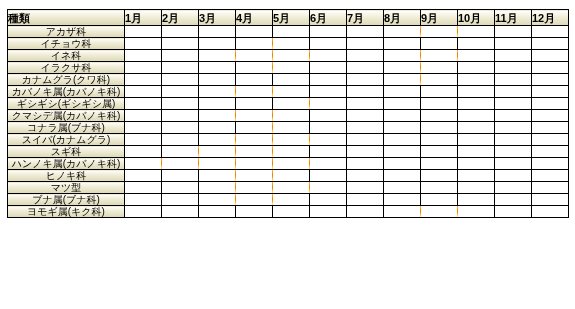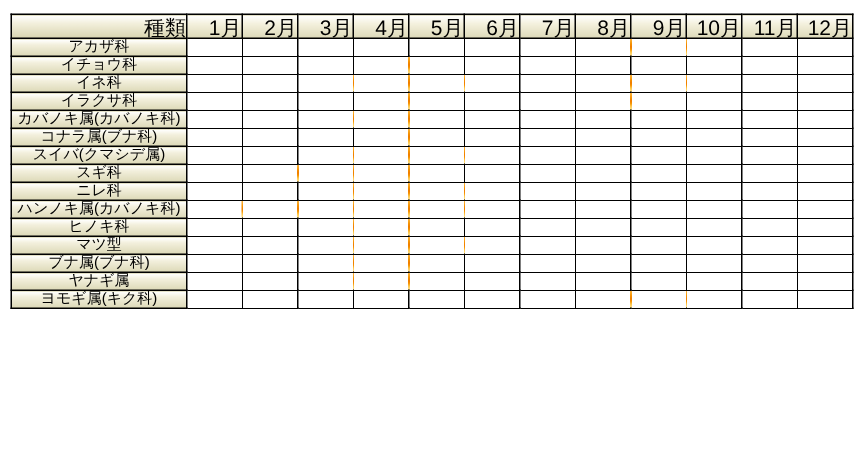--- a/index.html
+++ b/index.html
@@ -26,24 +26,24 @@
   #pollen-calendar td, #pollen-calendar th {
     padding: 0;
     margin: 0;
     border: 1px solid #000000;
     box-sizing: border-box;
   }
 
   
   .hdr {
     height: 16px;
-    font-size: 14px;
-    font-weight: normal;
+    font-size: 11px;
+    font-weight: bold;
     color: #000000;
-    text-align: right;
+    text-align: left;
     vertical-align: middle;
     background: linear-gradient(to bottom, #ffffff 0%, #f4f1de 35%, #ddd9b8 100%);
     letter-spacing: 0px;
     line-height: 14px;
   }
   .hdr-species {
     background: linear-gradient(to bottom, #ffffff 0%, #f2efdb 35%, #d9d5b0 100%);
   }
 
   
@@ -191,59 +191,116 @@
         <td class="mcell"></td>
         <td class="mcell"></td>
         <td class="mcell"></td>
         <td class="mcell"></td>
         <td class="mcell"></td>
         <td class="mcell"></td>
         <td class="mcell"></td>
         <td class="mcell last"></td>
       </tr>
       <tr>
+        <td class="lbl">カナムグラ(クワ科)</td>
+        <td class="mcell first">
+          <div class="bars-layer" style="width: 1200%;">
+            <div class="bar" style="left: 63.3333%; width: 11.6667%;"></div>
+          </div>
+        </td>
+        <td class="mcell"></td>
+        <td class="mcell"></td>
+        <td class="mcell"></td>
+        <td class="mcell"></td>
+        <td class="mcell"></td>
+        <td class="mcell"></td>
+        <td class="mcell"></td>
+        <td class="mcell"></td>
+        <td class="mcell"></td>
+        <td class="mcell"></td>
+        <td class="mcell last"></td>
+      </tr>
+      <tr>
         <td class="lbl">カバノキ属(カバノキ科)</td>
         <td class="mcell first">
           <div class="bars-layer" style="width: 1200%;">
             <div class="bar" style="left: 25%; width: 14.1667%;"></div>
           </div>
         </td>
         <td class="mcell"></td>
         <td class="mcell"></td>
         <td class="mcell"></td>
         <td class="mcell"></td>
         <td class="mcell"></td>
         <td class="mcell"></td>
         <td class="mcell"></td>
         <td class="mcell"></td>
         <td class="mcell"></td>
         <td class="mcell"></td>
         <td class="mcell last"></td>
       </tr>
       <tr>
+        <td class="lbl">ギシギシ(ギシギシ属)</td>
+        <td class="mcell first">
+          <div class="bars-layer" style="width: 1200%;">
+            <div class="bar" style="left: 34.1667%; width: 11.6667%;"></div>
+          </div>
+        </td>
+        <td class="mcell"></td>
+        <td class="mcell"></td>
+        <td class="mcell"></td>
+        <td class="mcell"></td>
+        <td class="mcell"></td>
+        <td class="mcell"></td>
+        <td class="mcell"></td>
+        <td class="mcell"></td>
+        <td class="mcell"></td>
+        <td class="mcell"></td>
+        <td class="mcell last"></td>
+      </tr>
+      <tr>
+        <td class="lbl">クマシデ属(カバノキ科)</td>
+        <td class="mcell first">
+          <div class="bars-layer" style="width: 1200%;">
+            <div class="bar" style="left: 25%; width: 14.1667%;"></div>
+          </div>
+        </td>
+        <td class="mcell"></td>
+        <td class="mcell"></td>
+        <td class="mcell"></td>
+        <td class="mcell"></td>
+        <td class="mcell"></td>
+        <td class="mcell"></td>
+        <td class="mcell"></td>
+        <td class="mcell"></td>
+        <td class="mcell"></td>
+        <td class="mcell"></td>
+        <td class="mcell last"></td>
+      </tr>
+      <tr>
         <td class="lbl">コナラ属(ブナ科)</td>
         <td class="mcell first">
           <div class="bars-layer" style="width: 1200%;">
             <div class="bar" style="left: 28.3333%; width: 14.1667%;"></div>
           </div>
         </td>
         <td class="mcell"></td>
         <td class="mcell"></td>
         <td class="mcell"></td>
         <td class="mcell"></td>
         <td class="mcell"></td>
         <td class="mcell"></td>
         <td class="mcell"></td>
         <td class="mcell"></td>
         <td class="mcell"></td>
         <td class="mcell"></td>
         <td class="mcell last"></td>
       </tr>
       <tr>
-        <td class="lbl">スイバ(クマシデ属)</td>
+        <td class="lbl">スイバ(カナムグラ)</td>
         <td class="mcell first">
           <div class="bars-layer" style="width: 1200%;">
             <div class="bar" style="left: 25%; width: 20.8333%;"></div>
           </div>
         </td>
         <td class="mcell"></td>
         <td class="mcell"></td>
         <td class="mcell"></td>
         <td class="mcell"></td>
         <td class="mcell"></td>
@@ -267,39 +324,20 @@
         <td class="mcell"></td>
         <td class="mcell"></td>
         <td class="mcell"></td>
         <td class="mcell"></td>
         <td class="mcell"></td>
         <td class="mcell"></td>
         <td class="mcell"></td>
         <td class="mcell last"></td>
       </tr>
       <tr>
-        <td class="lbl">ニレ科</td>
-        <td class="mcell first">
-          <div class="bars-layer" style="width: 1200%;">
-            <div class="bar" style="left: 25%; width: 20.8333%;"></div>
-          </div>
-        </td>
-        <td class="mcell"></td>
-        <td class="mcell"></td>
-        <td class="mcell"></td>
-        <td class="mcell"></td>
-        <td class="mcell"></td>
-        <td class="mcell"></td>
-        <td class="mcell"></td>
-        <td class="mcell"></td>
-        <td class="mcell"></td>
-        <td class="mcell"></td>
-        <td class="mcell last"></td>
-      </tr>
-      <tr>
         <td class="lbl">ハンノキ属(カバノキ科)</td>
         <td class="mcell first">
           <div class="bars-layer" style="width: 1200%;">
             <div class="bar" style="left: 8.33333%; width: 35%;"></div>
           </div>
         </td>
         <td class="mcell"></td>
         <td class="mcell"></td>
         <td class="mcell"></td>
         <td class="mcell"></td>
@@ -344,39 +382,20 @@
         <td class="mcell"></td>
         <td class="mcell"></td>
         <td class="mcell"></td>
         <td class="mcell"></td>
         <td class="mcell"></td>
         <td class="mcell"></td>
         <td class="mcell last"></td>
       </tr>
       <tr>
         <td class="lbl">ブナ属(ブナ科)</td>
-        <td class="mcell first">
-          <div class="bars-layer" style="width: 1200%;">
-            <div class="bar" style="left: 25%; width: 15.8333%;"></div>
-          </div>
-        </td>
-        <td class="mcell"></td>
-        <td class="mcell"></td>
-        <td class="mcell"></td>
-        <td class="mcell"></td>
-        <td class="mcell"></td>
-        <td class="mcell"></td>
-        <td class="mcell"></td>
-        <td class="mcell"></td>
-        <td class="mcell"></td>
-        <td class="mcell"></td>
-        <td class="mcell last"></td>
-      </tr>
-      <tr>
-        <td class="lbl">ヤナギ属</td>
         <td class="mcell first">
           <div class="bars-layer" style="width: 1200%;">
             <div class="bar" style="left: 25%; width: 15.8333%;"></div>
           </div>
         </td>
         <td class="mcell"></td>
         <td class="mcell"></td>
         <td class="mcell"></td>
         <td class="mcell"></td>
         <td class="mcell"></td>

